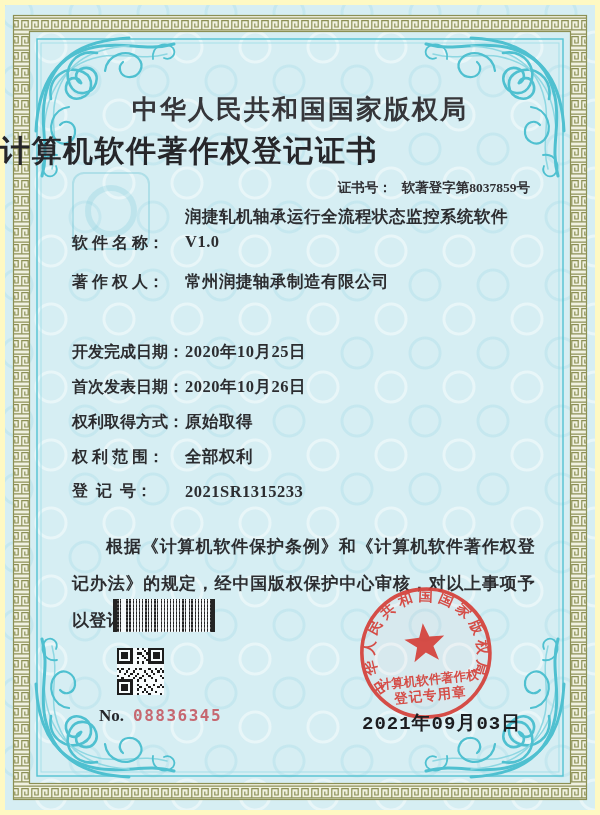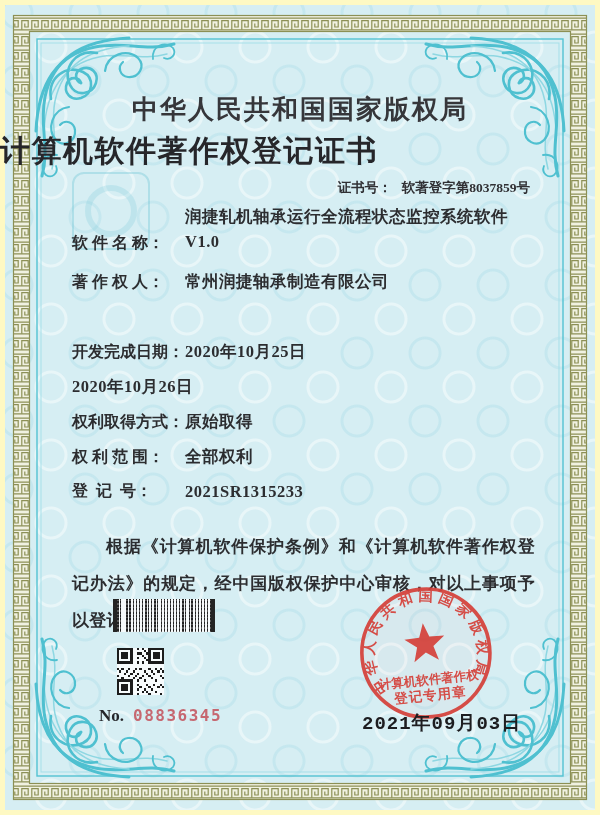--- a/index.html
+++ b/index.html
@@ -122,20 +122,21 @@
   </div>
   <div class="row r2">
     <span class="flabel">著 作 权 人：</span>
     <span class="fvalue">常州润捷轴承制造有限公司</span>
   </div>
   <div class="row r3">
     <span class="flabel">开发完成日期：</span>
     <span class="fvalue">2020年10月25日</span>
   </div>
   <div class="row r4">
+    <span class="flabel">首次发表日期：</span>
     <span class="fvalue">2020年10月26日</span>
   </div>
   <div class="row r6">
     <span class="flabel">权 利 范 围：</span>
     <span class="fvalue">全部权利</span>
   </div>
   <div class="row r5">
     <span class="flabel">权利取得方式：</span>
     <span class="fvalue">原始取得</span>
   </div>

